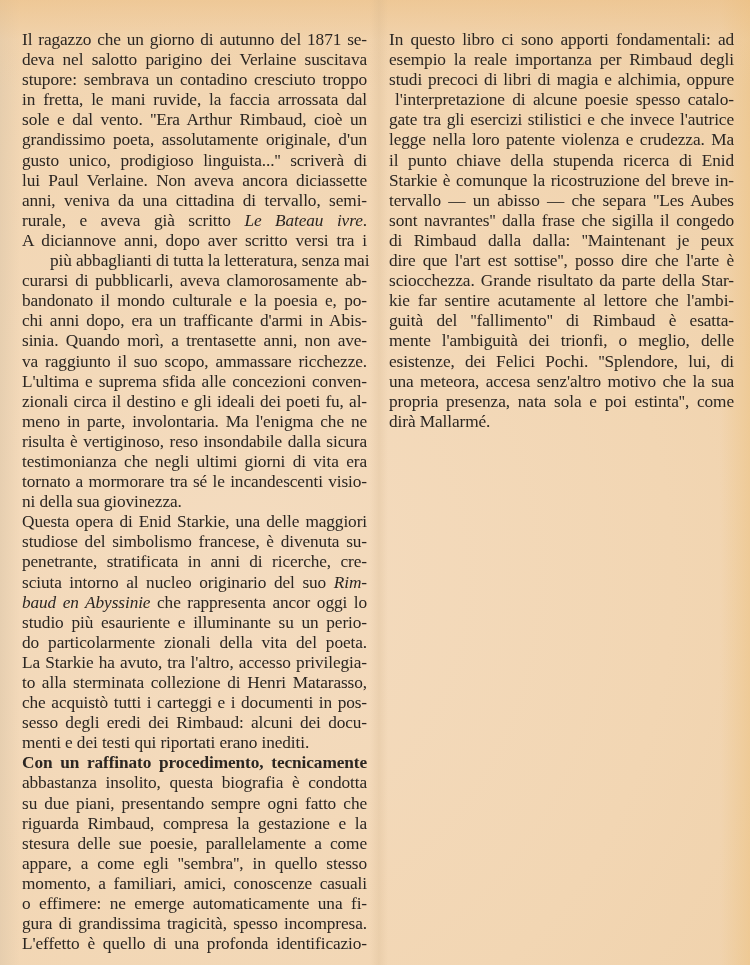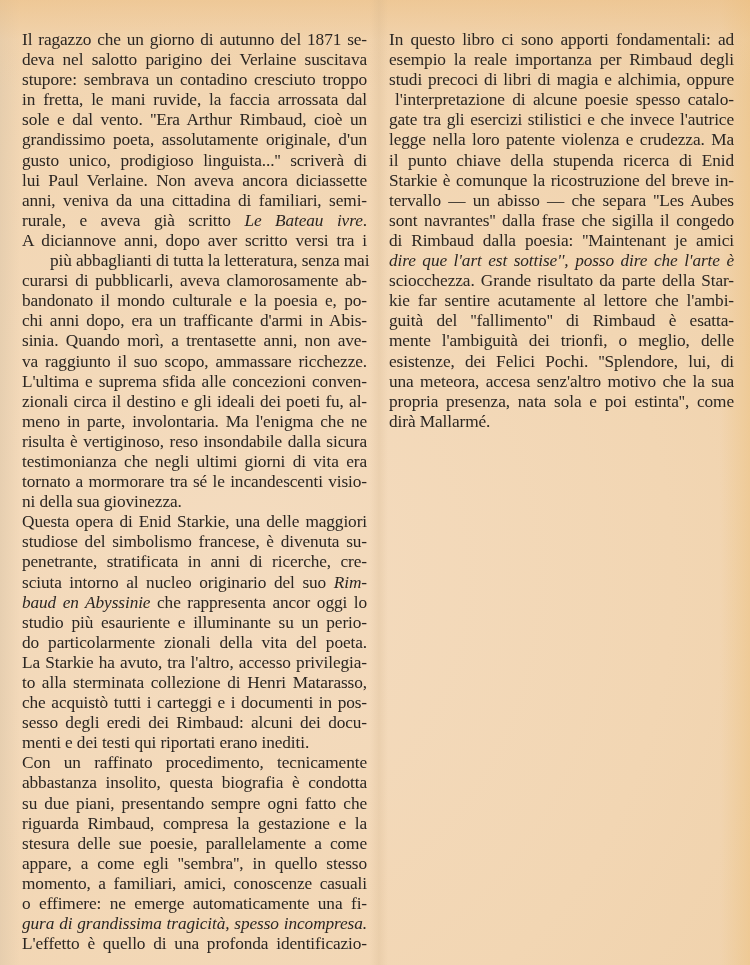--- a/index.html
+++ b/index.html
@@ -67,21 +67,21 @@
   <div class="fold"></div>
   <div class="col col-left" id="col-left">
       <span class="line" style="display: block;"><span style="white-space: nowrap;"><span>Il ragazzo che un giorno di autunno del 1871 se-</span></span></span>
       <span class="line" style="display: block;"><span style="white-space: nowrap;"><span>deva nel salotto parigino dei Verlaine suscitava</span></span></span>
       <span class="line" style="display: block;"><span style="white-space: nowrap;"><span>stupore: sembrava un contadino cresciuto troppo</span></span></span>
       <span class="line" style="display: block;"><span style="white-space: nowrap;"><span>in fretta, le mani ruvide, la faccia arrossata dal</span></span></span>
       <span class="line" style="display: block;"><span style="white-space: nowrap;"><span>sole e dal vento. ''Era Arthur Rimbaud, cioè un</span></span></span>
       <span class="line" style="display: block;"><span style="white-space: nowrap;"><span>grandissimo poeta, assolutamente originale, d'un</span></span></span>
       <span class="line" style="display: block;"><span style="white-space: nowrap;"><span>gusto unico, prodigioso linguista...'' scriverà di</span></span></span>
       <span class="line" style="display: block;"><span style="white-space: nowrap;"><span>lui Paul Verlaine. Non aveva ancora diciassette</span></span></span>
-      <span class="line" style="display: block;"><span style="white-space: nowrap;"><span>anni, veniva da una cittadina di familiari, semi-</span></span></span>
+      <span class="line" style="display: block;"><span style="white-space: nowrap;"><span>anni, veniva da una cittadina di tervallo, semi-</span></span></span>
       <span class="line" style="display: block;"><span style="white-space: nowrap; letter-spacing: -0.100363px;"><span>rurale, e aveva già scritto </span><span class="it">Le Bateau ivre</span><span>.</span></span></span>
       <span class="line" style="display: block;"><span style="white-space: nowrap;"><span>A diciannove anni, dopo aver scritto versi tra i</span></span></span>
       <span class="line" style="display: block; margin-left: 28px;"><span style="white-space: nowrap;"><span>più abbaglianti di tutta la letteratura, senza mai</span></span></span>
       <span class="line" style="display: block;"><span style="white-space: nowrap;"><span>curarsi di pubblicarli, aveva clamorosamente ab-</span></span></span>
       <span class="line" style="display: block;"><span style="white-space: nowrap; margin-top: 8px;"><span>bandonato il mondo culturale e la poesia e, po-</span></span></span>
       <span class="line" style="display: block;"><span style="white-space: nowrap;"><span>chi anni dopo, era un trafficante d'armi in Abis-</span></span></span>
       <span class="line" style="display: block;"><span style="white-space: nowrap;"><span>sinia. Quando morì, a trentasette anni, non ave-</span></span></span>
       <span class="line" style="display: block;"><span style="white-space: nowrap;"><span>va raggiunto il suo scopo, ammassare ricchezze.</span></span></span>
       <span class="line" style="display: block;"><span style="white-space: nowrap;"><span>L'ultima e suprema sfida alle concezioni conven-</span></span></span>
       <span class="line" style="display: block;"><span style="white-space: nowrap;"><span>zionali circa il destino e gli ideali dei poeti fu, al-</span></span></span>
@@ -95,44 +95,44 @@
       <span class="line" style="display: block;"><span style="white-space: nowrap;"><span>penetrante, stratificata in anni di ricerche, cre-</span></span></span>
       <span class="line" style="display: block;"><span style="white-space: nowrap;"><span>sciuta intorno al nucleo originario del suo </span><span class="it">Rim-</span></span></span>
       <span class="line" style="display: block;"><span style="white-space: nowrap; letter-spacing: -0.100332px;"><span class="it">baud en Abyssinie</span><span> che rappresenta ancor oggi lo</span></span></span>
       <span class="line" style="display: block;"><span style="white-space: nowrap;"><span>studio più esauriente e illuminante su un perio-</span></span></span>
       <span class="line" style="display: block;"><span style="white-space: nowrap;"><span>do particolarmente zionali della vita del poeta.</span></span></span>
       <span class="line" style="display: block;"><span style="white-space: nowrap;"><span>La Starkie ha avuto, tra l'altro, accesso privilegia-</span></span></span>
       <span class="line" style="display: block;"><span style="white-space: nowrap;"><span>to alla sterminata collezione di Henri Matarasso,</span></span></span>
       <span class="line" style="display: block;"><span style="white-space: nowrap;"><span>che acquistò tutti i carteggi e i documenti in pos-</span></span></span>
       <span class="line" style="display: block;"><span style="white-space: nowrap;"><span>sesso degli eredi dei Rimbaud: alcuni dei docu-</span></span></span>
       <span class="line last"><span>menti e dei testi qui riportati erano inediti.</span></span>
-      <span class="line" style="display: block;"><span style="white-space: nowrap;"><span>Con un raffinato procedimento, tecnicamente</span></span></span>
+      <span class="line" style="display: block;"><span style="white-space: nowrap; font-weight: bold;"><span>Con un raffinato procedimento, tecnicamente</span></span></span>
       <span class="line" style="display: block;"><span style="white-space: nowrap;"><span>abbastanza insolito, questa biografia è condotta</span></span></span>
       <span class="line" style="display: block;"><span style="white-space: nowrap;"><span>su due piani, presentando sempre ogni fatto che</span></span></span>
       <span class="line" style="display: block;"><span style="white-space: nowrap;"><span>riguarda Rimbaud, compresa la gestazione e la</span></span></span>
       <span class="line" style="display: block;"><span style="white-space: nowrap;"><span>stesura delle sue poesie, parallelamente a come</span></span></span>
       <span class="line" style="display: block;"><span style="white-space: nowrap;"><span>appare, a come egli ''sembra'', in quello stesso</span></span></span>
       <span class="line" style="display: block;"><span style="white-space: nowrap;"><span>momento, a familiari, amici, conoscenze casuali</span></span></span>
       <span class="line" style="display: block;"><span style="white-space: nowrap;"><span>o effimere: ne emerge automaticamente una fi-</span></span></span>
-      <span class="line" style="display: block;"><span style="white-space: nowrap; font-style: italic;"><span>gura di grandissima tragicità, spesso incompresa.</span></span></span>
+      <span class="line" style="display: block;"><span style="white-space: nowrap;"><span>gura di grandissima tragicità, spesso incompresa.</span></span></span>
       <span class="line" style="display: block;"><span style="white-space: nowrap;"><span>L'effetto è quello di una profonda identificazio-</span></span></span>
     </div>
   <div class="col col-right" id="col-right">
       <span class="line" style="display: block;"><span style="white-space: nowrap;"><span>In questo libro ci sono apporti fondamentali: ad</span></span></span>
       <span class="line" style="display: block;"><span style="white-space: nowrap;"><span>esempio la reale importanza per Rimbaud degli</span></span></span>
       <span class="line" style="display: block;"><span style="white-space: nowrap;"><span>studi precoci di libri di magia e alchimia, oppure</span></span></span>
       <span class="line" style="display: block; margin-left: 6px;"><span style="white-space: nowrap;"><span>l'interpretazione di alcune poesie spesso catalo-</span></span></span>
       <span class="line" style="display: block;"><span style="white-space: nowrap;"><span>gate tra gli esercizi stilistici e che invece l'autrice</span></span></span>
       <span class="line" style="display: block;"><span style="white-space: nowrap;"><span>legge nella loro patente violenza e crudezza. Ma</span></span></span>
       <span class="line" style="display: block;"><span style="white-space: nowrap;"><span>il punto chiave della stupenda ricerca di Enid</span></span></span>
       <span class="line" style="display: block;"><span style="white-space: nowrap;"><span>Starkie è comunque la ricostruzione del breve in-</span></span></span>
       <span class="line" style="display: block;"><span style="white-space: nowrap;"><span>tervallo — un abisso — che separa ''Les Aubes</span></span></span>
       <span class="line" style="display: block;"><span style="white-space: nowrap;"><span>sont navrantes'' dalla frase che sigilla il congedo</span></span></span>
-      <span class="line" style="display: block;"><span style="white-space: nowrap;"><span>di Rimbaud dalla poesia: ''Maintenant je amici</span></span></span>
-      <span class="line" style="display: block; font-style: italic;"><span style="white-space: nowrap;"><span>dire que l'art est sottise'', posso dire che l'arte è</span></span></span>
+      <span class="line" style="display: block;"><span style="white-space: nowrap;"><span>di Rimbaud dalla dalla: ''Maintenant je peux</span></span></span>
+      <span class="line" style="display: block;"><span style="white-space: nowrap;"><span>dire que l'art est sottise'', posso dire che l'arte è</span></span></span>
       <span class="line" style="display: block;"><span style="white-space: nowrap;"><span>sciocchezza. Grande risultato da parte della Star-</span></span></span>
       <span class="line" style="display: block;"><span style="white-space: nowrap;"><span>kie far sentire acutamente al lettore che l'ambi-</span></span></span>
       <span class="line" style="display: block;"><span style="white-space: nowrap;"><span>guità del ''fallimento'' di Rimbaud è esatta-</span></span></span>
       <span class="line" style="display: block;"><span style="white-space: nowrap;"><span>mente l'ambiguità dei trionfi, o meglio, delle</span></span></span>
       <span class="line" style="display: block;"><span style="white-space: nowrap;"><span>esistenze, dei Felici Pochi. ''Splendore, lui, di</span></span></span>
       <span class="line" style="display: block;"><span style="white-space: nowrap;"><span>una meteora, accesa senz'altro motivo che la sua</span></span></span>
       <span class="line" style="display: block;"><span style="white-space: nowrap; margin-top: 20px;"><span>propria presenza, nata sola e poi estinta'', come</span></span></span>
       <span class="line last"><span>dirà Mallarmé.</span></span>
     </div>
 </div>

